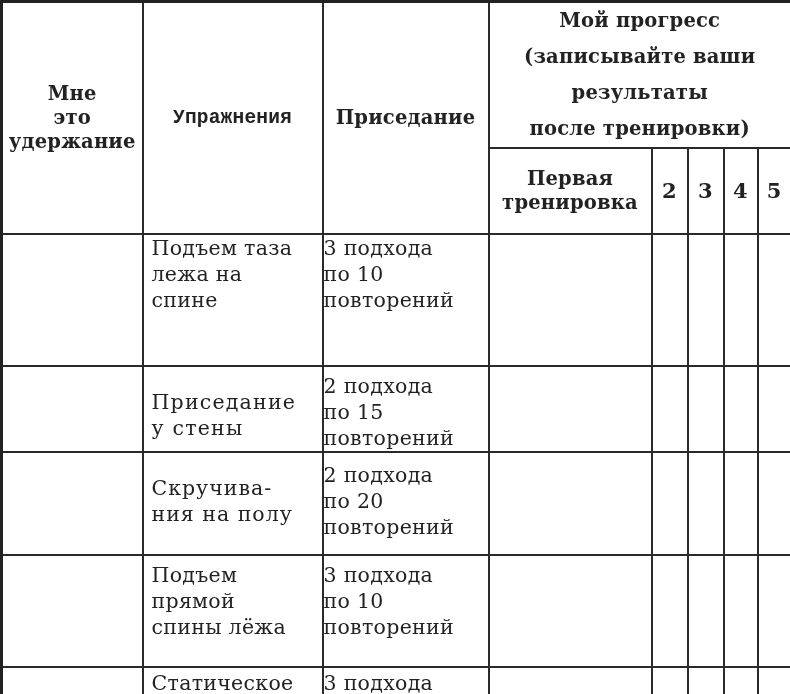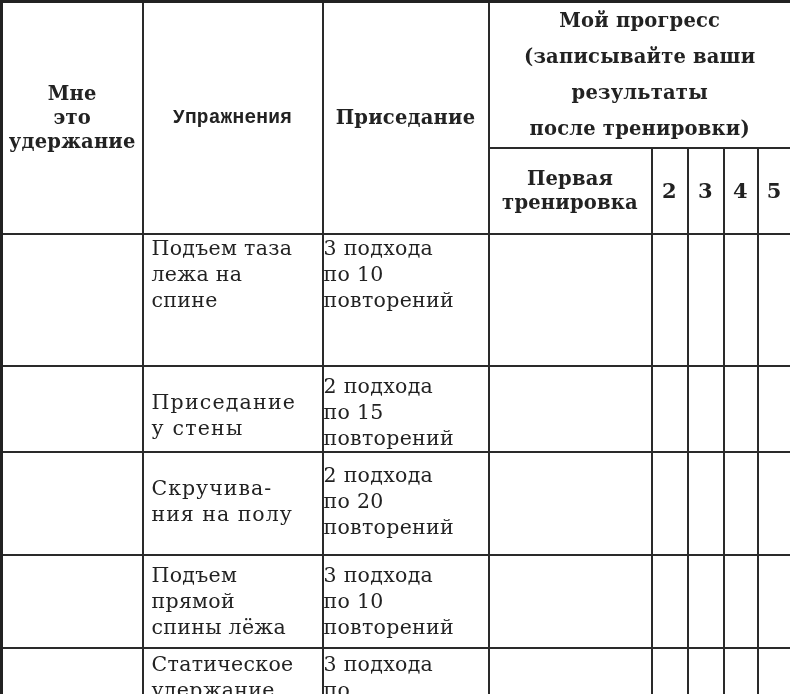--- a/index.html
+++ b/index.html
@@ -133,21 +133,21 @@
 ния на полу</td>
       <td class="text" style="padding-top:9px">2 подхода
 по 20
 повторений</td>
       <td class="blank"></td>
       <td class="blank"></td>
       <td class="blank"></td>
       <td class="blank"></td>
       <td class="blank"></td>
     </tr>
-    <tr style="height:93px">
+    <tr style="height:112px">
       <td class="blank"></td>
       <td class="text ex" style="padding-top:6px">Подъем
 прямой
 спины лёжа</td>
       <td class="text" style="padding-top:6px">3 подхода
 по 10
 повторений</td>
       <td class="blank"></td>
       <td class="blank"></td>
       <td class="blank"></td>

